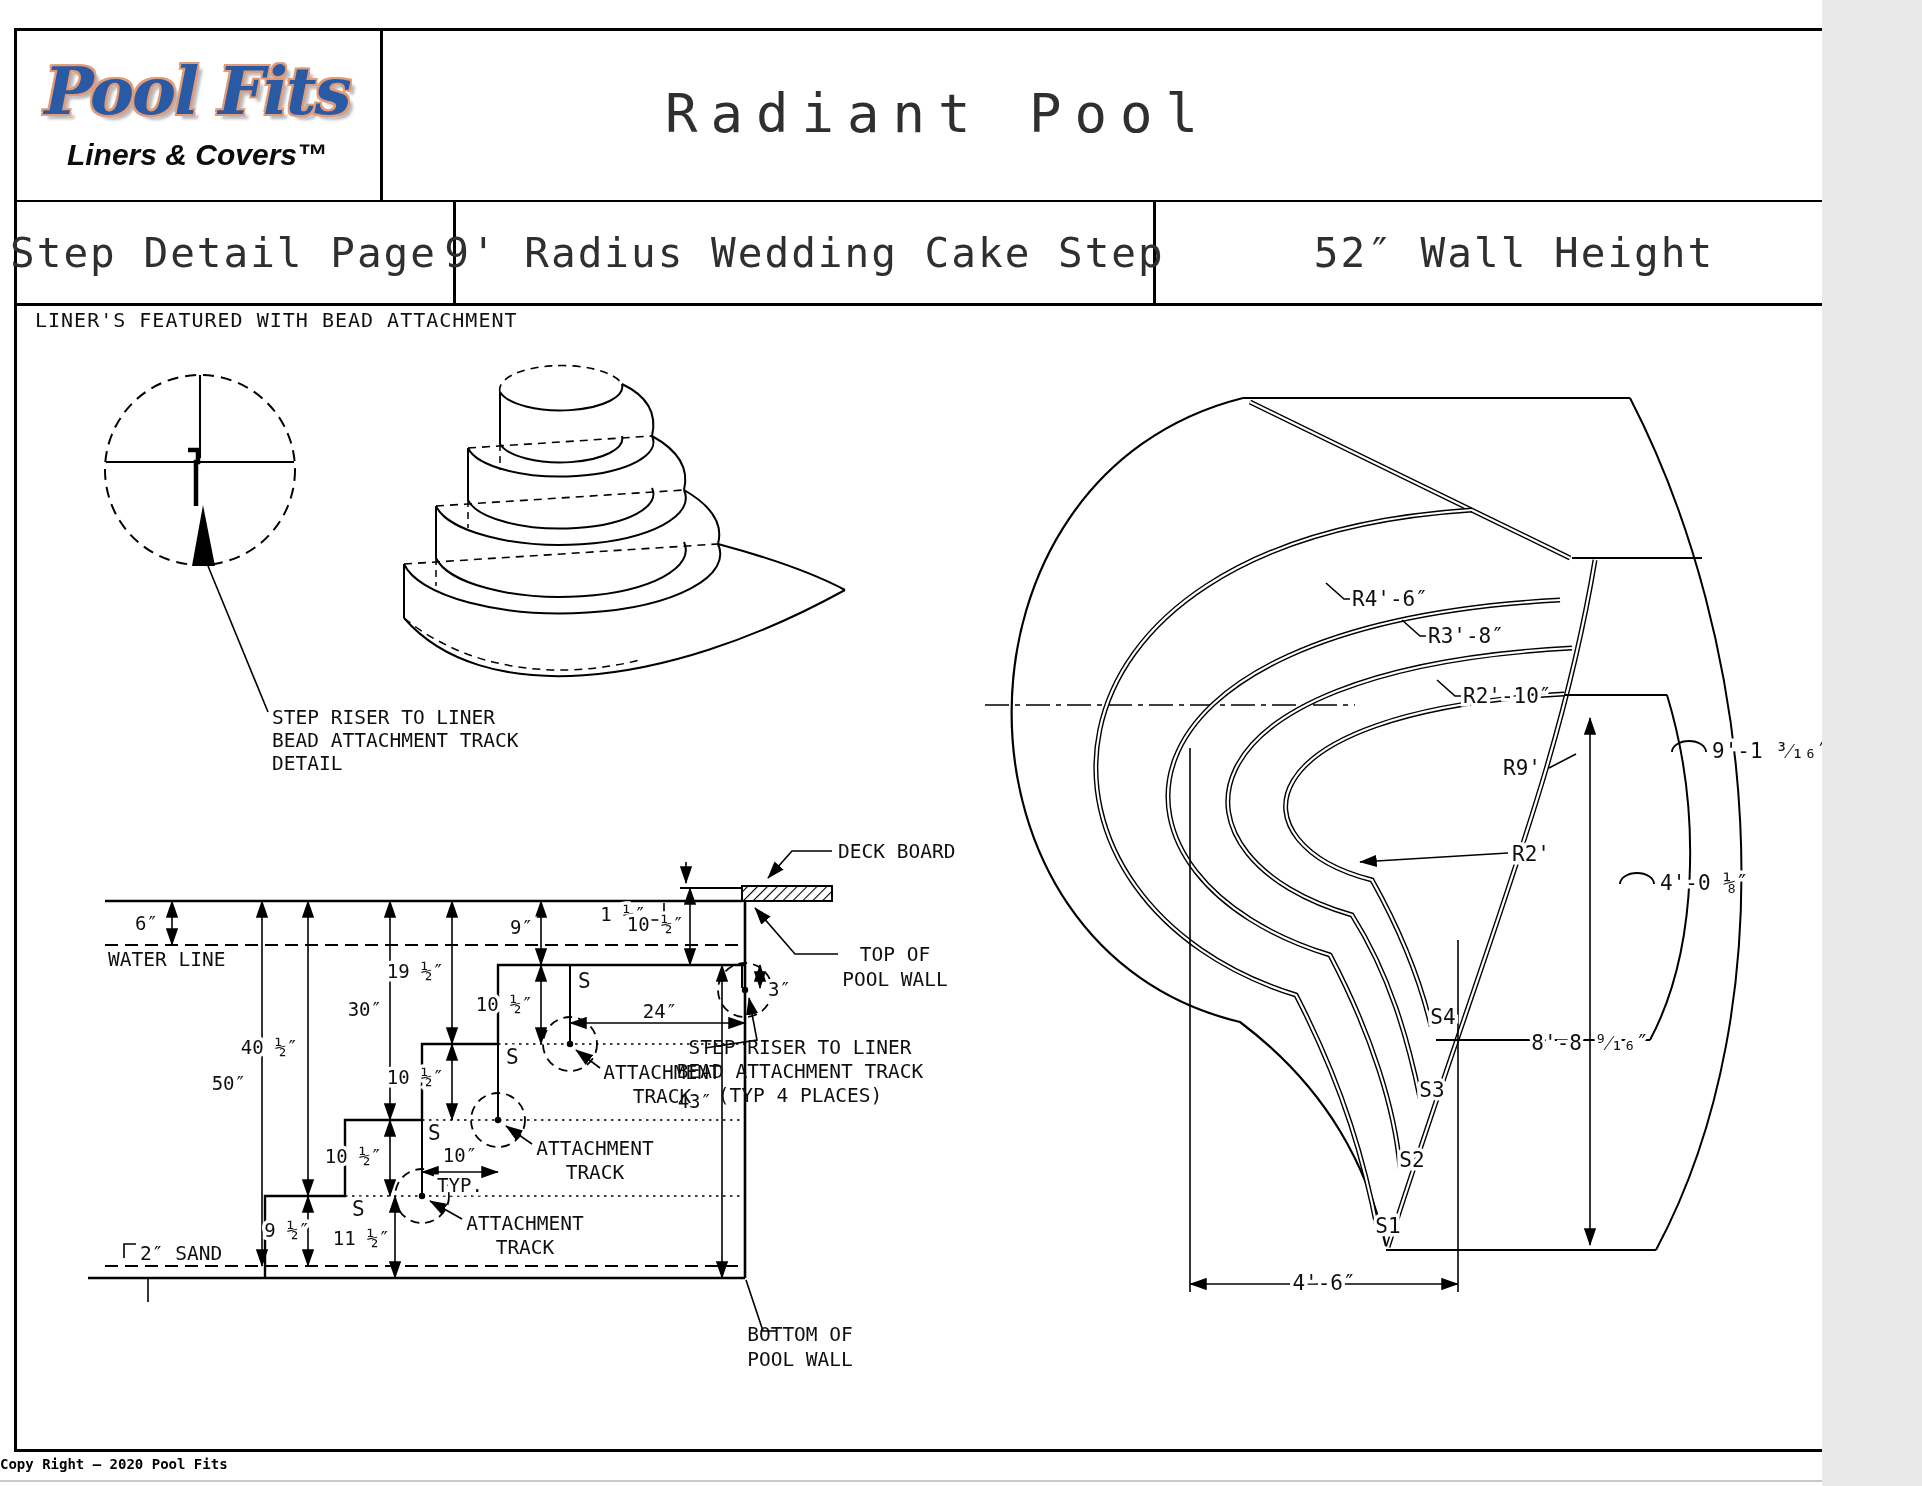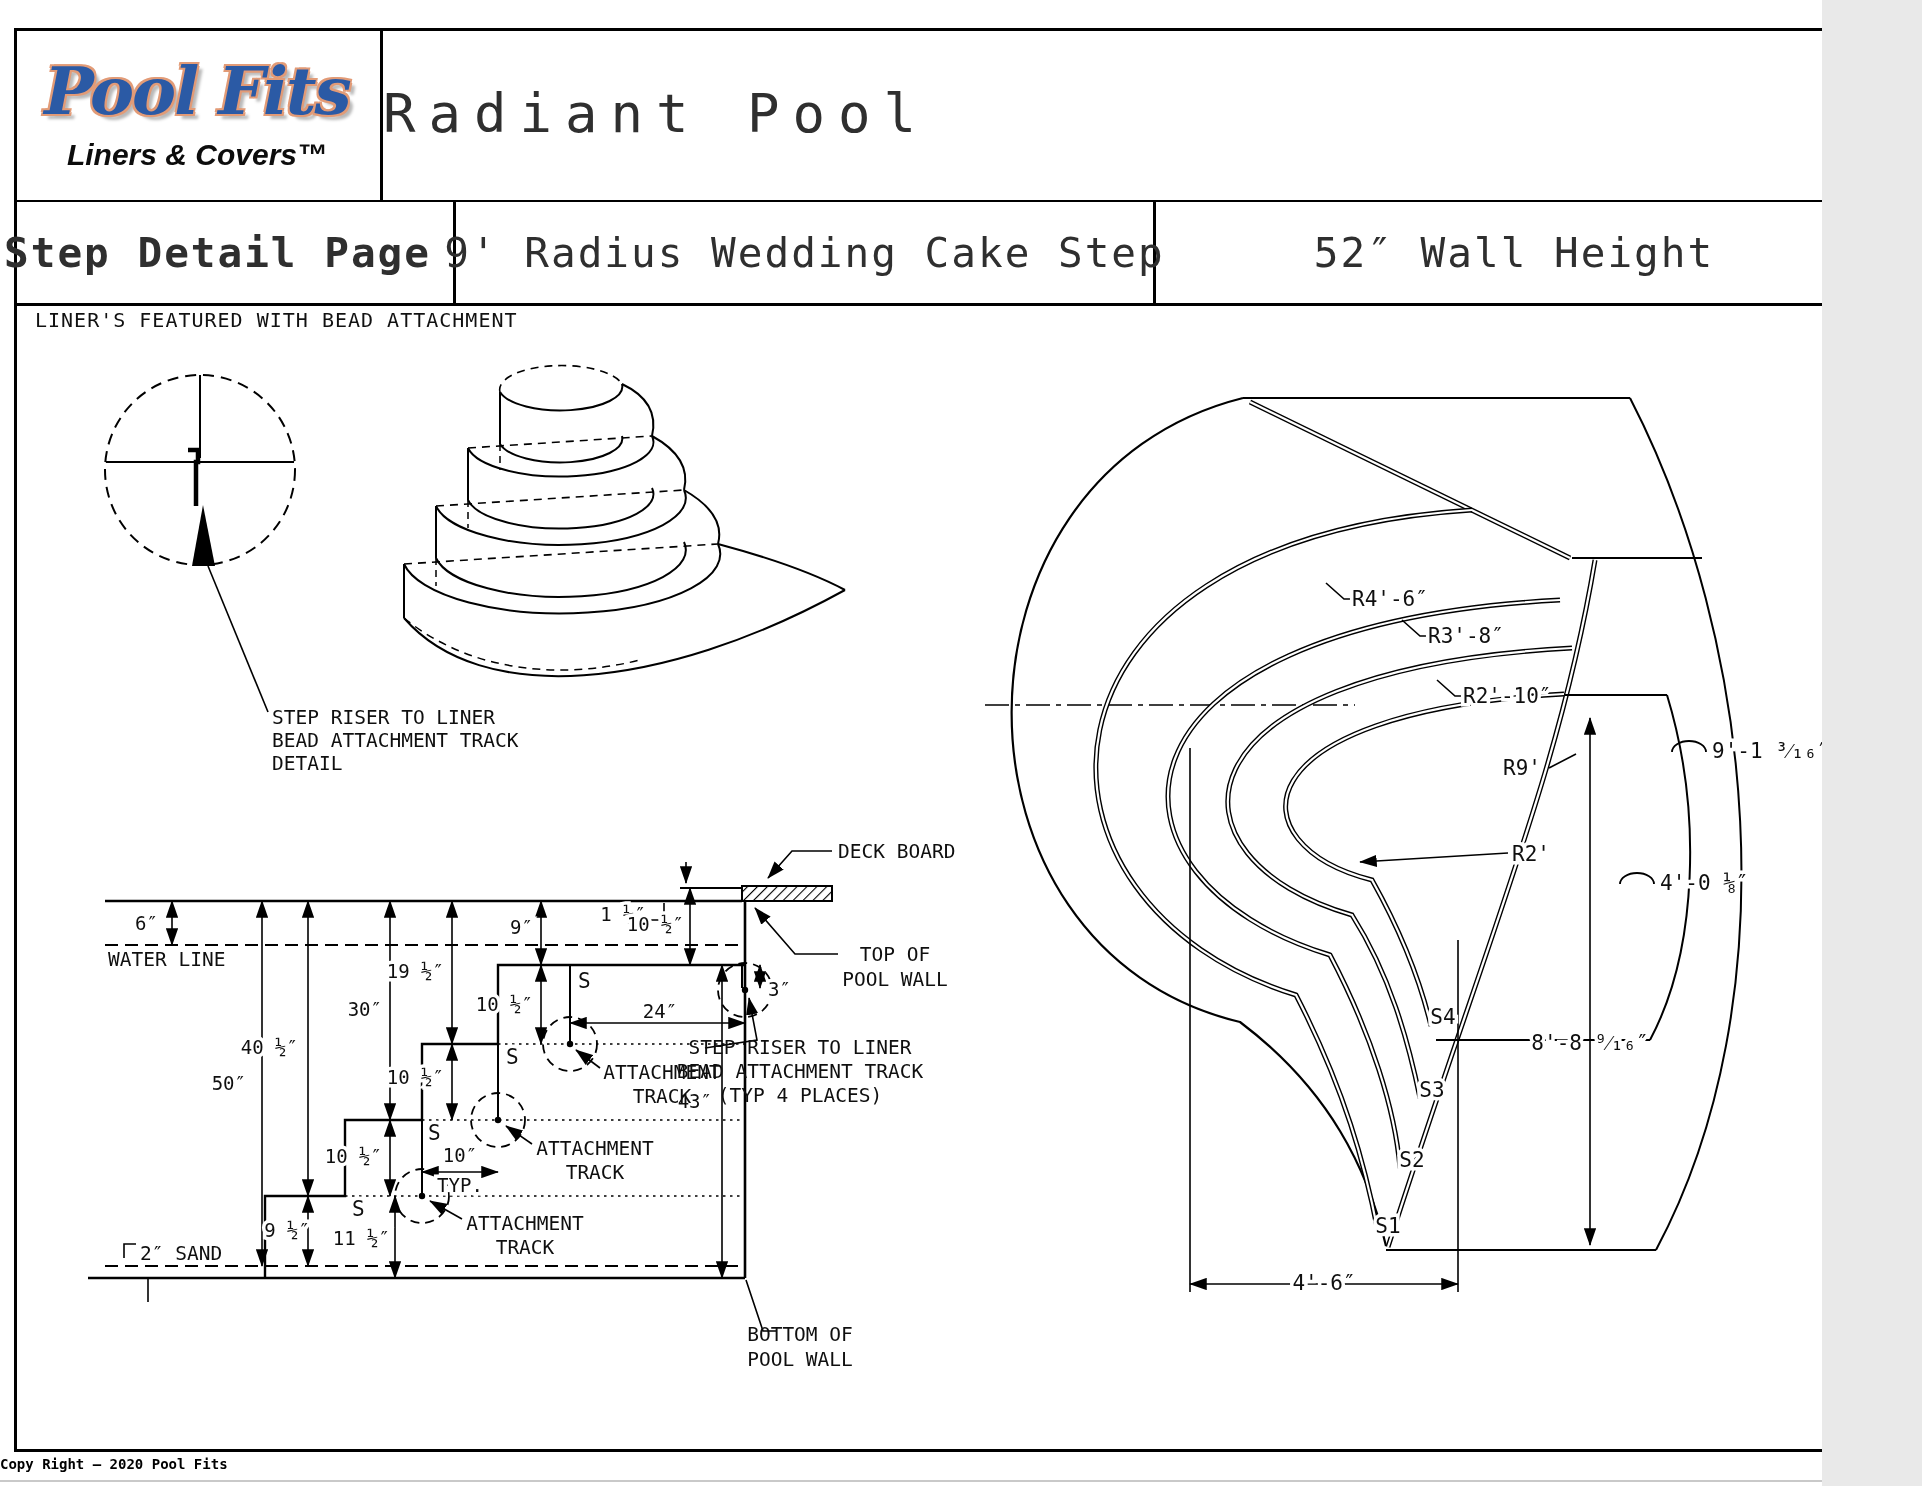--- a/index.html
+++ b/index.html
@@ -14,25 +14,25 @@
             border:3px solid #000;border-top:2px solid #000;}
   .logo-cell{position:absolute;left:14px;top:28px;width:369px;height:174px;box-sizing:border-box;
              border-right:3px solid #000;display:flex;flex-direction:column;align-items:center;justify-content:center;}
   .logo-script{font-family:"DejaVu Serif",serif;font-style:italic;font-weight:bold;
                font-size:66px;line-height:1;color:#2b5aa5;letter-spacing:-2px;
                text-shadow:-2px -2px 0 #e29b77, 2px -2px 0 #e29b77, -2px 2px 0 #e29b77,
                            2px 2px 0 #e29b77, 5px 5px 3px #b9b9b9;}
   .logo-sub{font-family:"Liberation Sans",sans-serif;font-weight:bold;font-style:italic;
             font-size:30px;color:#0c0c0c;margin-top:14px;letter-spacing:0px;}
   .title-cell{position:absolute;left:383px;top:28px;width:1110px;height:172px;
-              display:flex;flex-direction:row;align-items:center;}
+              display:flex;flex-direction:row;justify-content:center;align-items:center;}
   .title-line{font-size:54px;color:#2f2f2f;letter-spacing:13px;line-height:1.35;white-space:nowrap;}
   .sub-cell{position:absolute;top:200px;height:106px;display:flex;align-items:center;justify-content:center;
             font-size:41px;color:#2f2f2f;letter-spacing:2px;white-space:nowrap;}
-  .sub-left{left:16px;width:403px;font-weight:bold;}
+  .sub-left{left:22px;width:403px;}
   .sub-mid{left:417px;width:703px;border-left:3px solid #000;border-right:3px solid #000;height:103px;top:201px;box-sizing:border-box;margin-left:36px;}
   .sub-right{left:1120px;width:788px;}
   .note{position:absolute;left:35px;top:308px;font-size:20px;color:#111;letter-spacing:1px;}
   .footer{position:absolute;left:0;top:1456px;width:1922px;text-align:left;
           font-size:14px;font-weight:bold;color:#000;}
   .bottom-hair{position:absolute;left:0;top:1480px;width:1922px;height:2px;background:#c9c9c9;}
   svg{position:absolute;left:0;top:0;}
   svg text{font-family:"DejaVu Sans Mono",monospace;fill:#0f0f0f;}
   .dim{font-size:19px;}
   .lbl{font-size:19.5px;}

